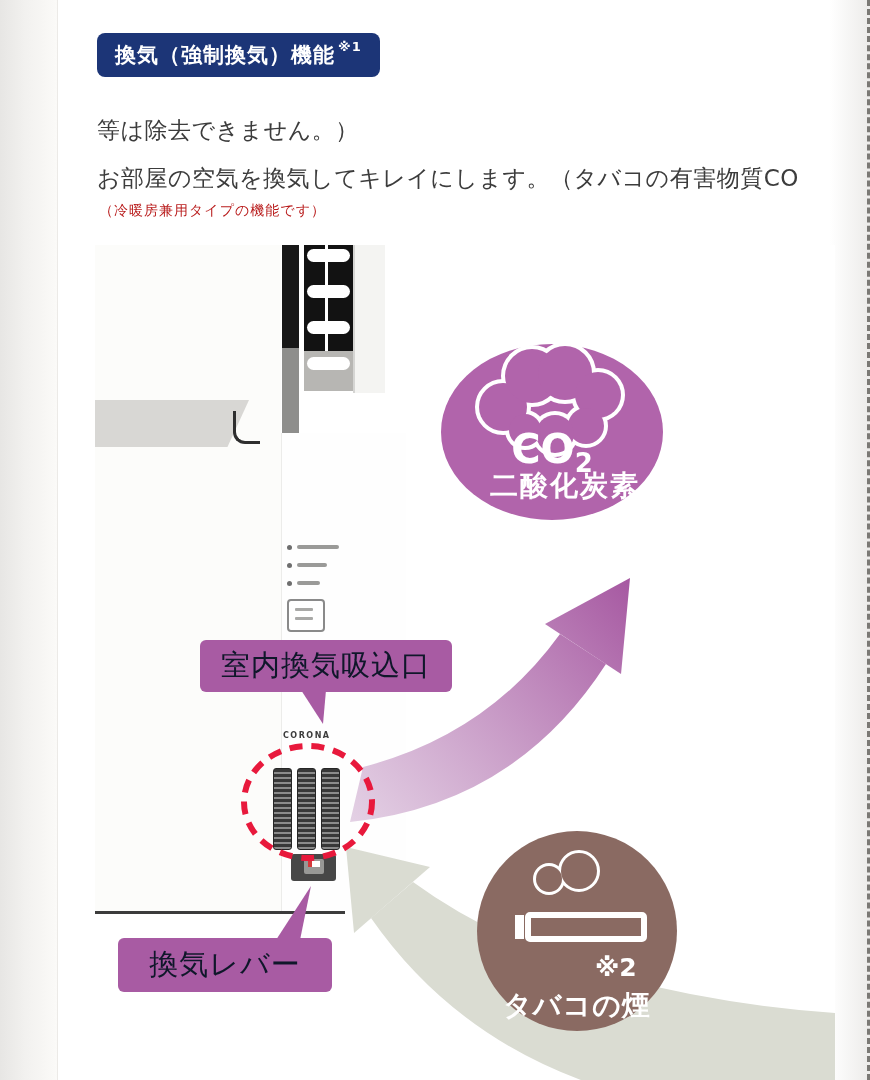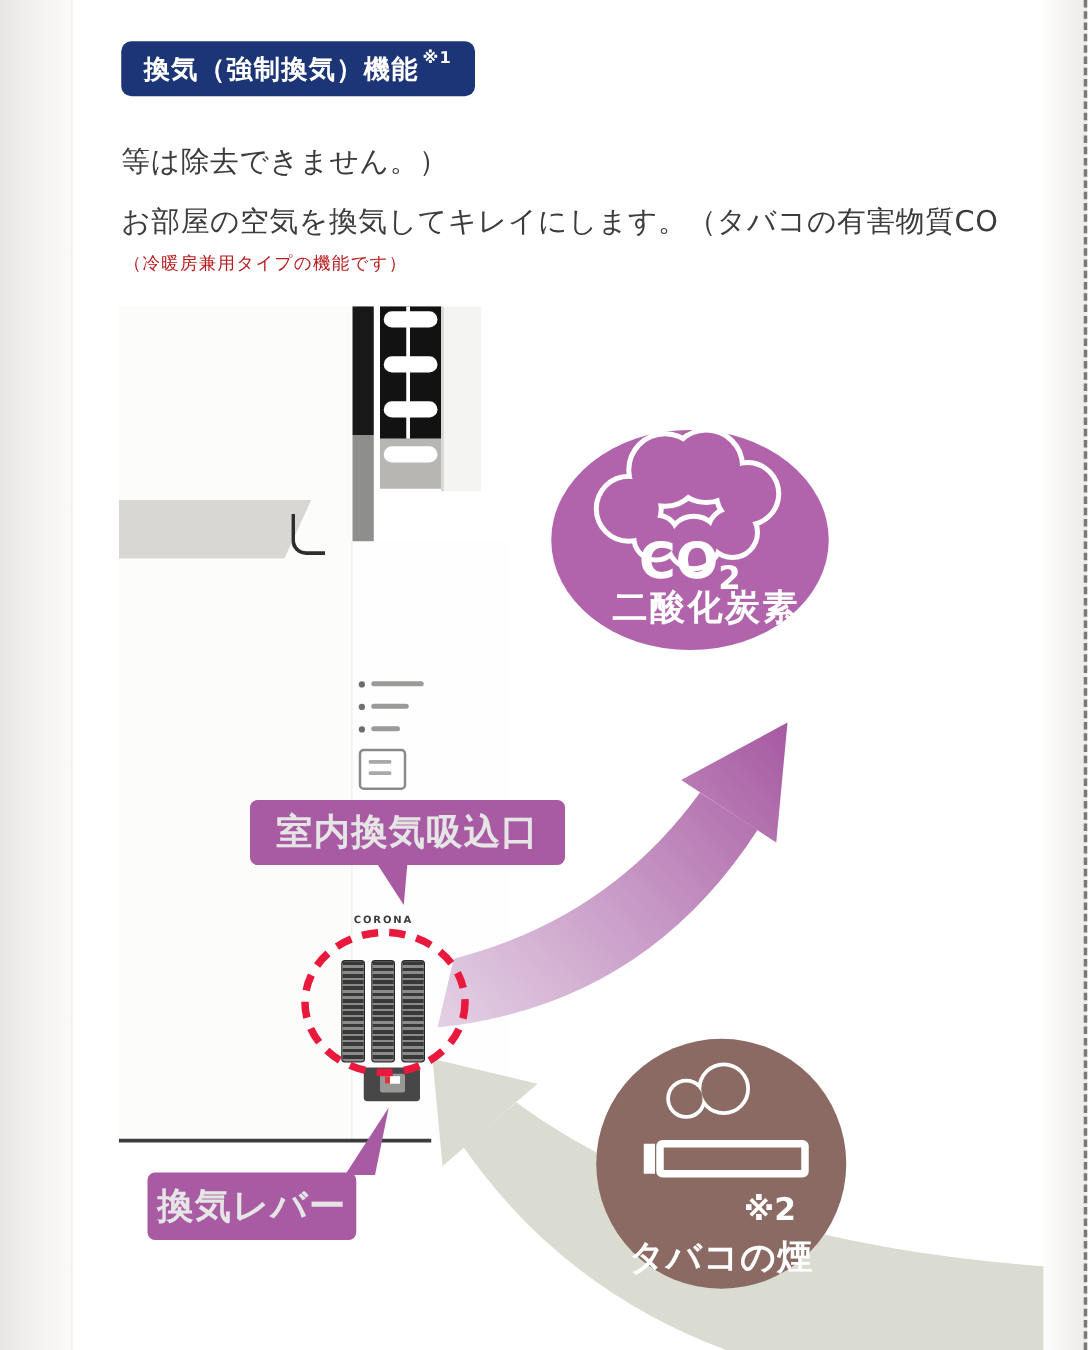--- a/index.html
+++ b/index.html
@@ -56,24 +56,24 @@
   .panel-btn{left:192px;top:354px;width:34px;height:29px;border:2px solid #8a8a8a;border-radius:4px;background:#fff;}
   .panel-btn i{position:absolute;left:6px;width:18px;height:3px;background:#a9a9a7;border-radius:1px;}
   .brand{left:188px;top:486px;width:80px;font-size:8px;font-weight:bold;color:#3c3c3c;letter-spacing:1.5px;}
   .vent{top:523px;width:17px;height:80px;border-radius:3px;border:1px solid #262626;
     background:repeating-linear-gradient(180deg,#383838 0 3px,#8b8b8b 3px 5px);}
   .lever{left:196px;top:609px;width:45px;height:27px;background:#474747;border-radius:3px;}
   .lever-inner{left:209px;top:614px;width:20px;height:15px;background:#989896;border-radius:2px;}
   .lever-dot{left:213px;top:616px;width:8px;height:6px;background:#fff;border-left:4px solid #d43a3a;}
 
   
-  .callout{background:#a85ba3;color:#e5e5e5;font-weight:bold;border-radius:6px;
+  .callout{background:#a85ba3;color:#0f172a;font-weight:normal;border-radius:6px;
     display:flex;align-items:center;justify-content:center;letter-spacing:1px;}
   .intake-label{left:105px;top:395px;width:252px;height:52px;font-size:29px;}
-  .lever-label{left:23px;top:693px;width:167px;height:54px;font-size:29px;}
+  .lever-label{left:23px;top:693px;width:214px;height:54px;font-size:29px;}
 
   
   .co2-gas{left:399px;top:138px;width:116px;text-align:center;color:#fff;font-weight:bold;
     font-size:40px;line-height:44px;margin-top:44px;}
   .co2-gas sub{font-size:26px;line-height:0;}
   .co2-label{left:370px;top:222px;width:175px;text-align:right;color:#fff;font-weight:bold;
     font-size:28px;letter-spacing:2px;}
   .smoke-ref{left:500px;top:708px;color:#fff;font-weight:bold;font-size:25px;}
   .smoke-label{left:396px;top:742px;width:172px;text-align:center;color:#fff;font-weight:bold;
     font-size:28px;letter-spacing:1px;}

